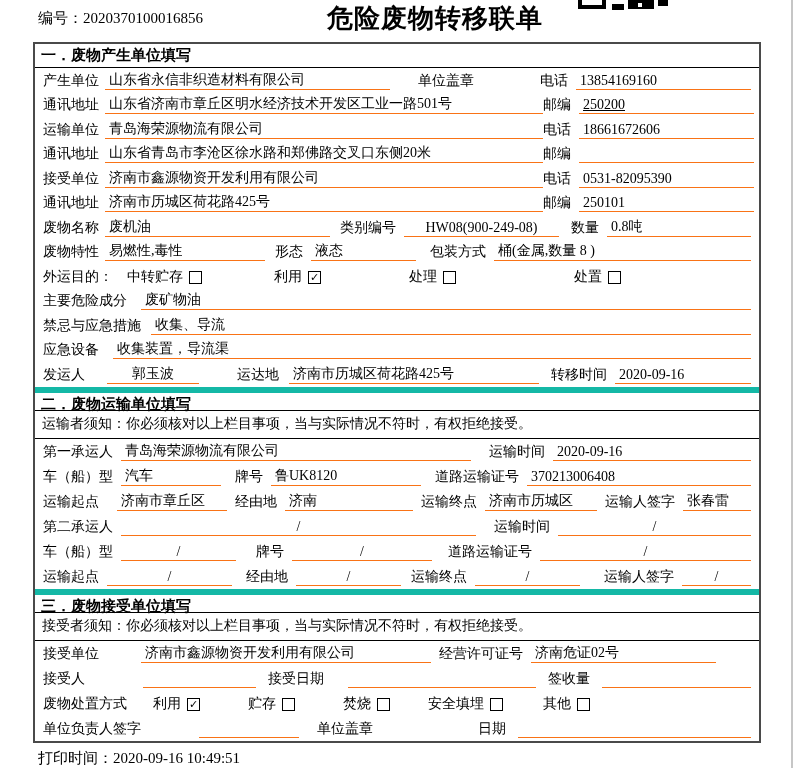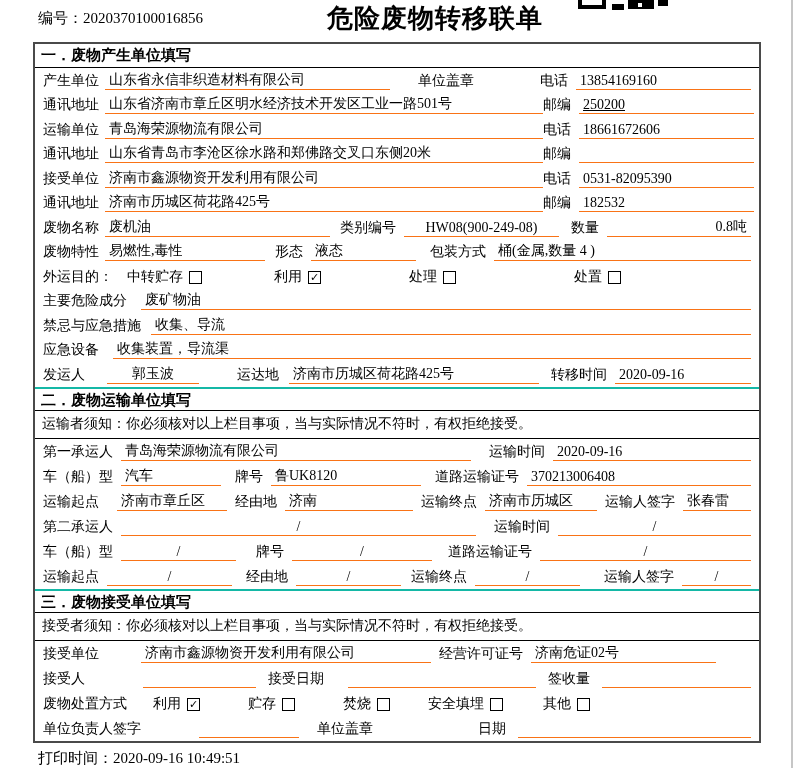--- a/index.html
+++ b/index.html
@@ -23,21 +23,21 @@
 
   .form {
     position:absolute; left:33px; top:42px; width:728px;
     border:2px solid #4a4a4a; background:#fff;
   }
   .sec-h {
     font-weight:bold; font-size:15px; height:24px; line-height:22px;
     padding:0 6px; border-bottom:1px solid #000;
     font-family:"Liberation Sans","DejaVu Sans",sans-serif;
   }
-  .sec-h.mid { border-top:2px solid #14b8a6; }
+  .sec-h.mid { border-top:6px solid #14b8a6; }
   .note { font-size:14px; height:28px; line-height:26px; padding:0 7px; border-bottom:1px solid #000; }
 
   .row { display:flex; align-items:flex-end; height:24.5px; padding:0 8px 3px 8px; font-size:14px; }
   .sec2 .row, .sec3 .row { height:25px; }
   .lbl { white-space:nowrap; flex:0 0 auto; }
   .val { border-bottom:1px solid #f97316; white-space:nowrap; padding:0 4px; flex:0 0 auto; min-height:17px; overflow:hidden; }
   .fill { flex:1 1 auto; }
   .sp { flex:1 1 auto; }
   .ctr { text-align:center; }
   .cb {
@@ -104,39 +104,39 @@
       <span class="lbl">接受单位</span>
       <span class="val" style="margin-left:6px;width:438px;">济南市鑫源物资开发利用有限公司</span>
       <span class="lbl" style="margin-left:auto;">电话</span>
       <span class="val" style="margin-left:8px;width:175px;">0531-82095390</span>
     </div>
 
     <div class="row">
       <span class="lbl">通讯地址</span>
       <span class="val" style="margin-left:6px;width:438px;">济南市历城区荷花路425号</span>
       <span class="lbl" style="margin-left:auto;">邮编</span>
-      <span class="val" style="margin-left:8px;width:175px;">182532</span>
+      <span class="val" style="margin-left:8px;width:175px;">250101</span>
     </div>
 
     <div class="row">
       <span class="lbl">废物名称</span>
       <span class="val" style="margin-left:6px;width:225px;">废机油</span>
       <span class="lbl" style="margin-left:10px;">类别编号</span>
       <span class="val ctr" style="margin-left:8px;width:155px;">HW08(900-249-08)</span>
       <span class="lbl" style="margin-left:12px;">数量</span>
-      <span class="val fill" style="margin-left:8px;text-align:right;">0.8吨</span>
+      <span class="val fill" style="margin-left:8px;">0.8吨</span>
     </div>
 
     <div class="row">
       <span class="lbl">废物特性</span>
       <span class="val" style="margin-left:6px;width:160px;">易燃性,毒性</span>
       <span class="lbl" style="margin-left:10px;">形态</span>
       <span class="val" style="margin-left:8px;width:105px;">液态</span>
       <span class="lbl" style="margin-left:14px;">包装方式</span>
-      <span class="val fill" style="margin-left:8px;">桶(金属,数量 4 )</span>
+      <span class="val fill" style="margin-left:8px;">桶(金属,数量 8 )</span>
     </div>
 
     <div class="row">
       <span class="lbl">外运目的：</span>
       <span class="lbl" style="margin-left:14px;">中转贮存</span>
       <span class="cb"></span>
       <span class="lbl" style="margin-left:72px;">利用</span>
       <span class="cb">✓</span>
       <span class="lbl" style="margin-left:88px;">处理</span>
       <span class="cb"></span>

